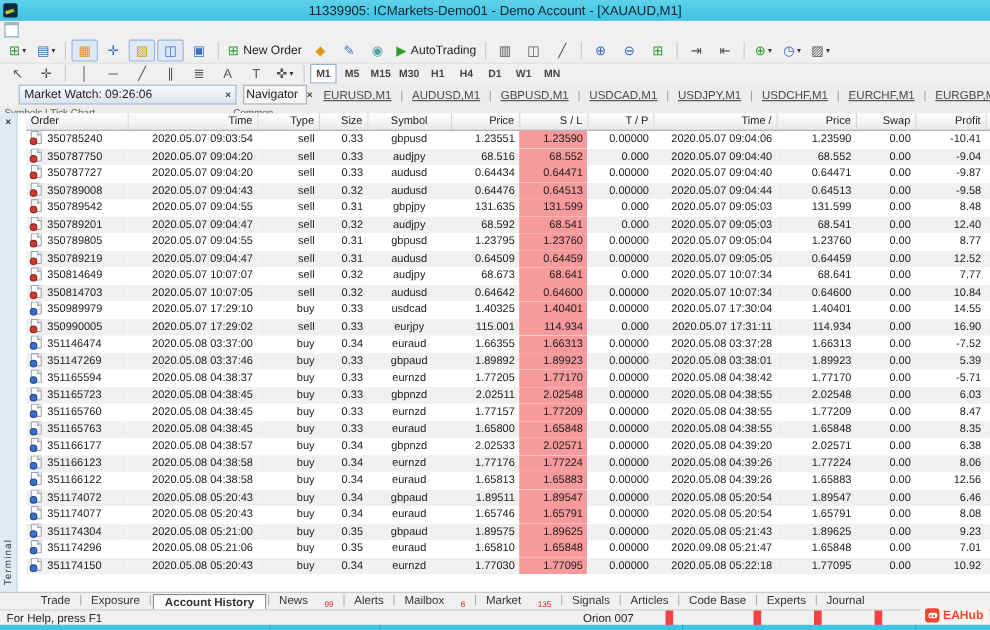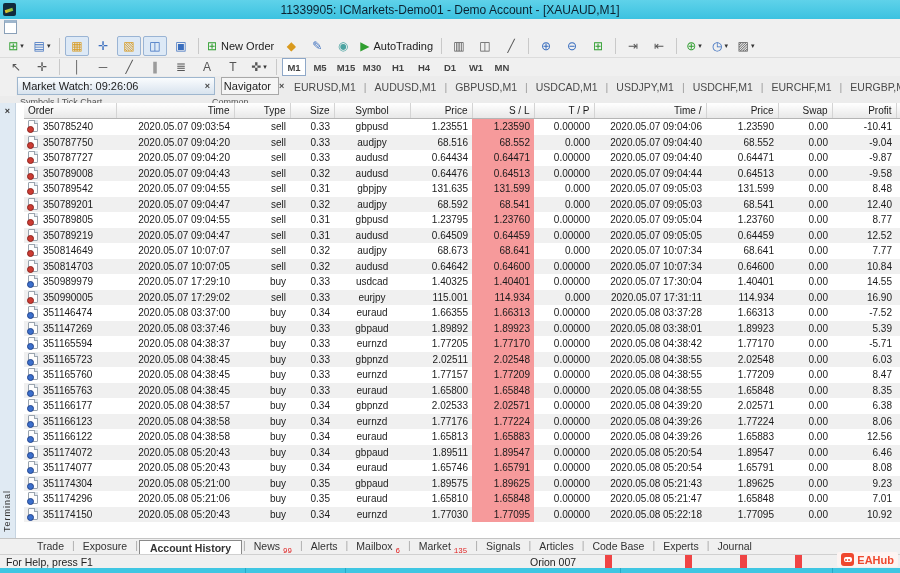--- a/index.html
+++ b/index.html
@@ -45,28 +45,28 @@
   .mwbar{position:absolute;left:1px;top:1px;width:198px;height:18px;
          background:linear-gradient(#fafcfe,#d8e3ee);border:1px solid #9eb6ce;
          display:flex;align-items:center;box-sizing:border-box;}
   .mwbar .cap{flex:1;padding-left:4px;font-size:11px;color:#1c1c1c;}
   .navtab{position:absolute;left:205px;top:1px;width:58px;height:18px;background:#f5f5f5;
           border:1px solid #a8a8a8;display:flex;align-items:center;justify-content:center;
           box-sizing:border-box;gap:4px;font-size:11px;padding-left:12px;}
   .closex{font-size:9px;color:#444;padding:0 4px;cursor:default;font-weight:bold;}
   .chart-tabs{position:absolute;left:270px;top:3px;right:0;height:16px;display:flex;align-items:center;
               white-space:nowrap;overflow:hidden;color:#4a4a4a;font-size:10.5px;}
-  .ctab{padding:0 8px;cursor:default;}
+  .ctab{padding:0 8px;cursor:default;text-decoration:underline;}
   .ctsep{color:#9a9a9a;}
 
   
   .terminal{position:absolute;top:96px;left:0;right:0;height:442px;background:#fff;}
   .sliver{position:absolute;top:0;left:0;right:0;height:7px;overflow:hidden;background:#ececec;
           font-size:9px;color:#555;}
-  .sliver .sv1{position:absolute;left:20px;top:1px;}
+  .sliver .sv1{position:absolute;left:4px;top:1px;}
   .sliver .sv2{position:absolute;left:212px;top:1px;}
   .gutter{position:absolute;left:0;top:7px;bottom:0;width:16px;background:#e0eaf3;
           border-right:1px solid #c6d4e1;box-sizing:border-box;}
   .gutter .gx{display:block;text-align:center;font-size:9px;font-weight:bold;color:#333;margin-top:3px;cursor:default;}
   .term-label{position:absolute;left:2px;bottom:6px;writing-mode:vertical-rl;transform:rotate(180deg);
               font-size:9px;color:#333;letter-spacing:1px;}
   table.hist{position:absolute;left:24px;top:7px;width:884px;border-collapse:collapse;table-layout:fixed;
              font-size:10px;color:#1b1b1b;}
   table.hist th{height:15px;font-weight:normal;background:linear-gradient(#ffffff,#e8e8e8);
                 border-right:1px solid #d4d4d4;border-bottom:1px solid #b5b5b5;
@@ -84,21 +84,21 @@
   tr.t-buy .doc-icon::after{background:#3b6fcc;border:1px solid #24458d;}
 
   
   .bottom-tabs{position:absolute;top:538px;left:0;right:0;height:16px;background:#f0f0f0;
                border-top:1px solid #c4c4c4;display:flex;padding-left:30px;
                font-size:10.5px;color:#333;}
   .btab{padding:1px 7px 2px 7px;cursor:default;white-space:nowrap;}
   .btab.active{background:#fff;border:1px solid #8a8a8a;border-bottom:none;font-weight:bold;
                padding:1px 10px 3px 10px;position:relative;top:1px;}
   .btsep{color:#a8a8a8;padding:0 1px 2px 1px;}
-  .badge{color:#e02020;font-size:7.5px;vertical-align:-3px;margin-left:3px;font-family:Liberation Mono, monospace;}
+  .badge{color:#e02020;font-size:7.5px;vertical-align:-3px;margin-left:15px;}
 
   
   .statusbar{position:absolute;top:554px;left:0;right:0;height:14px;background:#f0f0f0;
              border-top:1px solid #d0d0d0;display:flex;align-items:center;font-size:10.5px;color:#222;}
   .ssec{height:100%;display:flex;align-items:center;box-sizing:border-box;border-right:7px solid #ef4444;}
   .s-help{width:512px;padding-left:6px;border-right:none;}
   .s-ea{width:100px;padding-left:18px;}
   .s-b1{width:80px}.s-b2{width:55px}.s-b3{width:55px}.s-b4{width:28px;border-right:none;}
   .brand{position:absolute;right:2px;top:-3px;display:flex;align-items:center;gap:3px;background:#fdf4f2;
          padding:1px 4px;border-radius:2px;}
@@ -693,21 +693,21 @@
         </tr>
           <tr class="hrow t-buy" style="">
           <td class="al"><span class="doc-icon"></span><span>351174296</span></td>
           <td class="ar">2020.05.08 05:21:06</td>
           <td class="ar">buy</td>
           <td class="ar">0.35</td>
           <td class="ac">euraud</td>
           <td class="ar">1.65810</td>
           <td class="ar c-sl">1.65848</td>
           <td class="ar">0.00000</td>
-          <td class="ar">2020.05.08 05:21:47</td>
+          <td class="ar">2020.09.08 05:21:47</td>
           <td class="ar">1.65848</td>
           <td class="ar">0.00</td>
           <td class="ar">7.01</td>
           <td></td>
         </tr>
           <tr class="hrow t-buy" style="">
           <td class="al"><span class="doc-icon"></span><span>351174150</span></td>
           <td class="ar">2020.05.08 05:20:43</td>
           <td class="ar">buy</td>
           <td class="ar">0.34</td>

